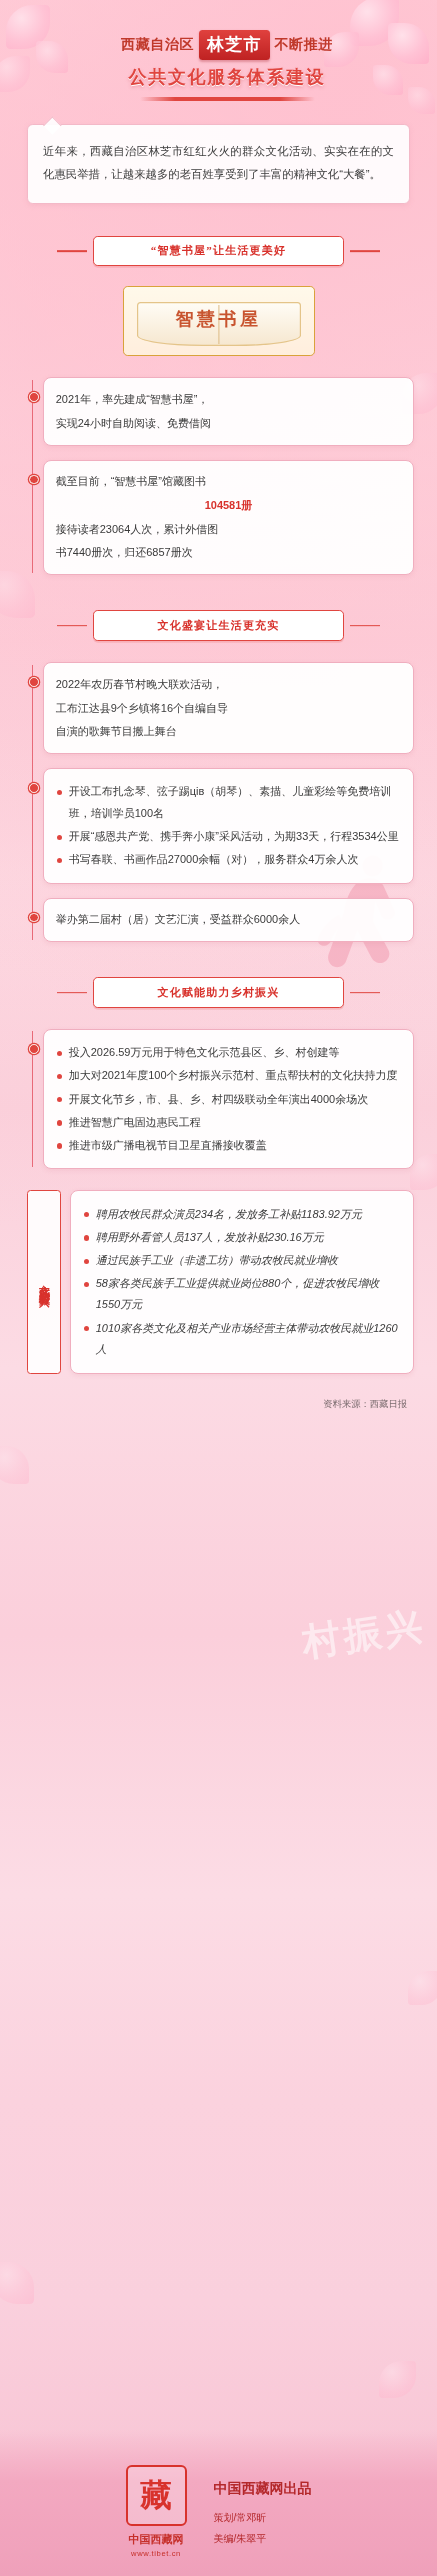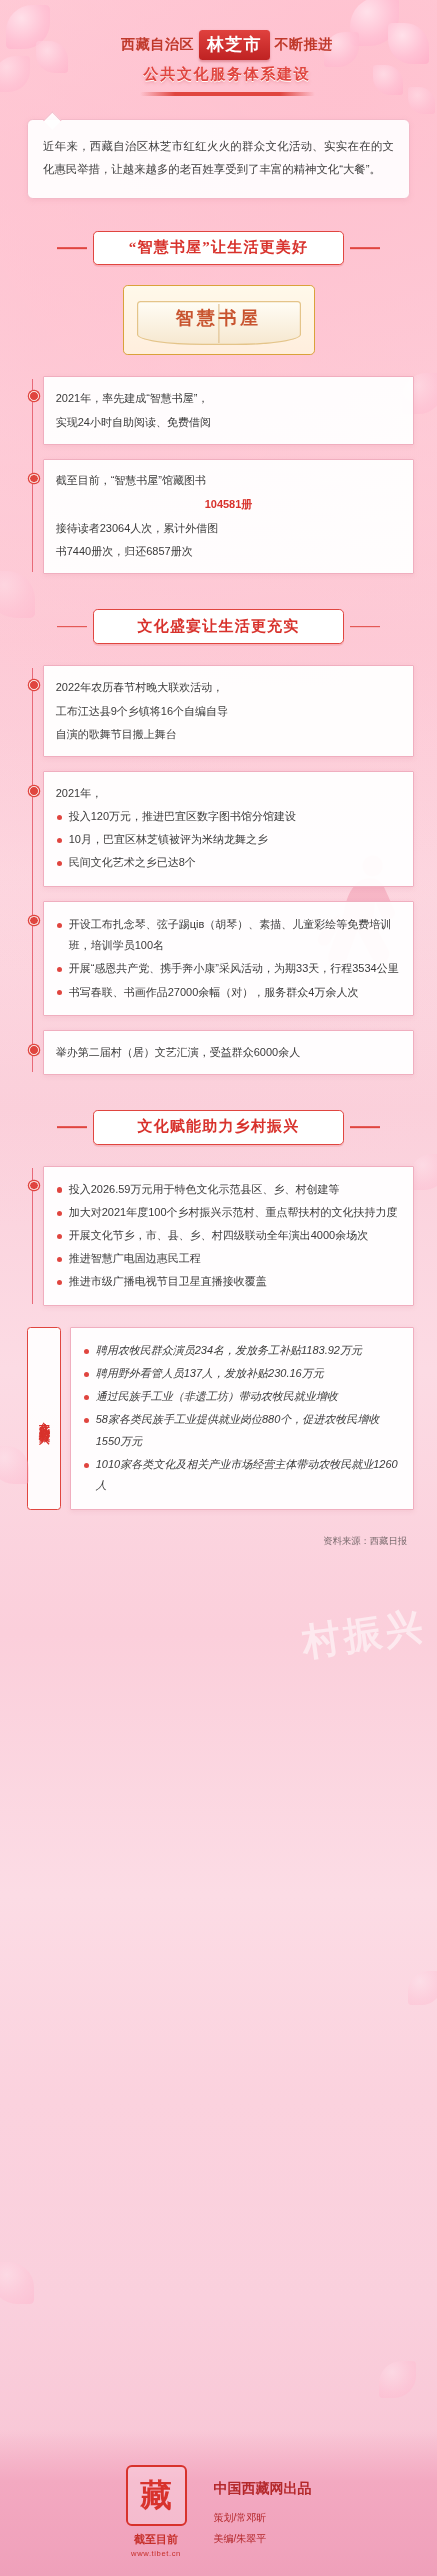--- a/index.html
+++ b/index.html
@@ -54,21 +54,21 @@
     font-family: "Liberation Serif", serif; letter-spacing: 0.6px;
   }
   .t-badge {
     background: linear-gradient(180deg,#e0413e,#bf2222);
     color: #fff; font-size: 17px; font-weight: bold;
     padding: 2.9px 8.2px 4.1px; border-radius: 3.5px;
     font-family: "Liberation Serif", serif; letter-spacing: 1.2px;
     box-shadow: 0 1.2px 2.3px rgba(160,20,30,.3);
   }
   .title-row2 {
-    font-size: 15px; font-weight: bold; letter-spacing: 1.7px;
+    font-size: 18px; font-weight: bold; letter-spacing: 1.7px;
     color: #e0453f;
     font-family: Liberation Sans, sans-serif;
     text-shadow: 0 1.2px 0 #fff, 0 1.7px 3.5px rgba(200,60,70,.35);
   }
   .title-underline {
     width: 175px; height: 4.1px; margin: 8.2px auto 0;
     background: linear-gradient(90deg, rgba(224,69,63,0), #e0453f 20%, #e0453f 80%, rgba(224,69,63,0));
     border-radius: 2.3px;
   }
   
@@ -96,21 +96,21 @@
     position: relative;
     margin: 31.5px auto 0;
     width: 251px;
     text-align: center;
   }
   .sec-head .bar {
     background: linear-gradient(180deg,#fff,#fff);
     border: 1.2px solid #e0453f;
     border-radius: 4.7px;
     padding: 6.4px 0 7.6px;
-    font-size: 15px; font-weight: bold; letter-spacing: 1.2px;
+    font-size: 11px; font-weight: bold; letter-spacing: 1.2px;
     color: #d8322c;
     font-family: "Liberation Serif", serif;
     box-shadow: 0 1.7px 0 rgba(224,69,63,.18);
   }
   .sec-head .tick-l, .sec-head .tick-r {
     position: absolute; top: 50%; width: 30px; height: 1.7px;
     background: #e0453f; transform: translateY(-50%);
   }
   .sec-head .tick-l { left: -36px; }
   .sec-head .tick-r { right: -36px; }
@@ -158,21 +158,21 @@
   .tl-item:last-child { margin-bottom: 0; }
   .tl-item:before {
     content: ""; position: absolute; left: -14px; top: 15px;
     width: 7.6px; height: 7.6px; border-radius: 50%;
     background: #e0453f; border: 1.7px solid #fff;
     box-shadow: 0 0 0 1.2px #e0453f;
   }
   .card {
     background: rgba(255,255,255,.95);
     border: 0.6px solid #f0aebf;
-    border-radius: 1px;
+    border-radius: 8px;
     padding: 10.5px 11.7px;
     font-size: 11px;
     line-height: 1.95;
     color: #3a3a3a;
     box-shadow: 0 1.2px 4.1px rgba(216,135,158,.16);
   }
   .card p { margin: 0; }
   .card p + p { margin-top: 2.3px; }
   .bullets { list-style: none; }
   .bullets li {
@@ -330,30 +330,20 @@
 
   <div class="tl">
     <div class="tl-item">
       <div class="card">
         <p>2022年农历春节村晚大联欢活动，</p>
         <p>工布江达县9个乡镇将16个自编自导</p>
         <p>自演的歌舞节目搬上舞台</p>
       </div>
     </div>
 
-    <div class="tl-item">
-      <div class="card">
-        <p>2021年，</p>
-        <ul class="bullets">
-          <li>投入120万元，推进巴宜区数字图书馆分馆建设</li>
-          <li>10月，巴宜区林芝镇被评为米纳龙舞之乡</li>
-          <li>民间文化艺术之乡已达8个</li>
-        </ul>
-      </div>
-    </div>
 
     <div class="tl-item">
       <div class="card">
         <ul class="bullets">
           <li>开设工布扎念琴、弦子踢ців（胡琴）、素描、儿童彩绘等免费培训班，培训学员100名</li>
           <li>开展“感恩共产党、携手奔小康”采风活动，为期33天，行程3534公里</li>
           <li>书写春联、书画作品27000余幅（对），服务群众4万余人次</li>
         </ul>
       </div>
     </div>
@@ -398,21 +388,21 @@
         </ul>
       </div>
     </div>
   </div>
 
   <div class="source">资料来源：西藏日报</div>
 
   <div class="footer">
     <div class="logo-box">
       <div class="logo-mark">藏</div>
-      <div class="logo-cn">截至目前</div>
+      <div class="logo-cn">中国西藏网</div>
       <div class="logo-url">www.tibet.cn</div>
     </div>
     <div class="credits">
       <span class="big">中国西藏网出品</span>
       <div>策划/常邓昕</div>
       <div>美编/朱翠平</div>
     </div>
   </div>
 
 </div>

